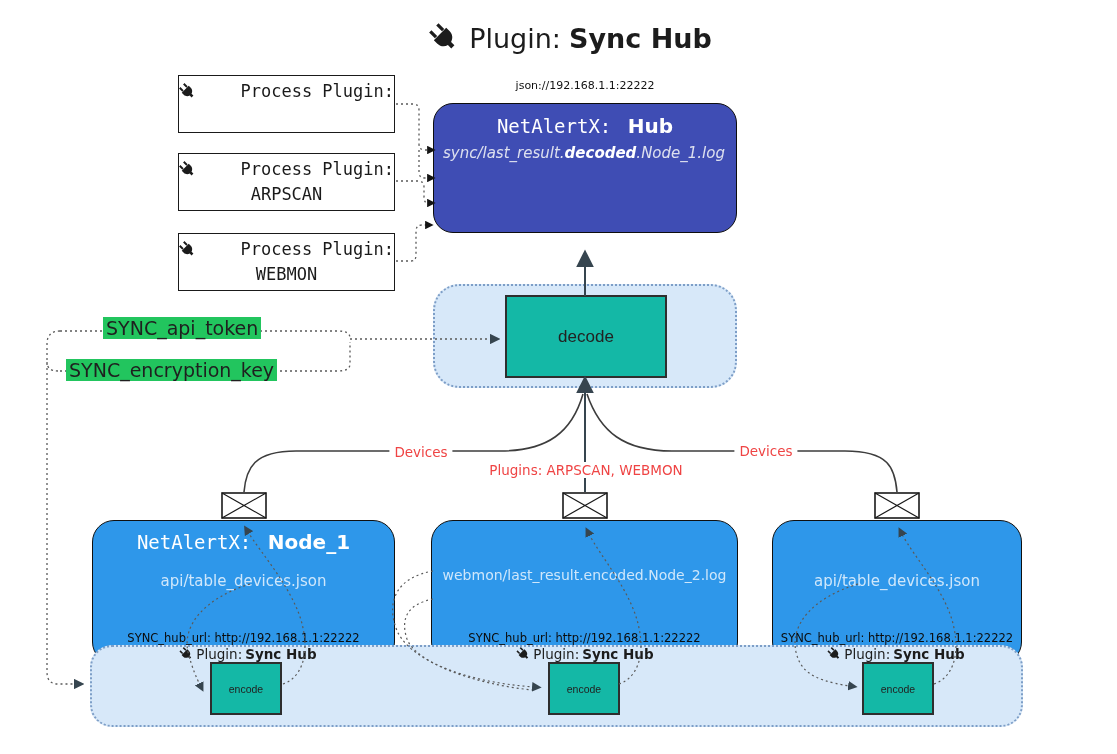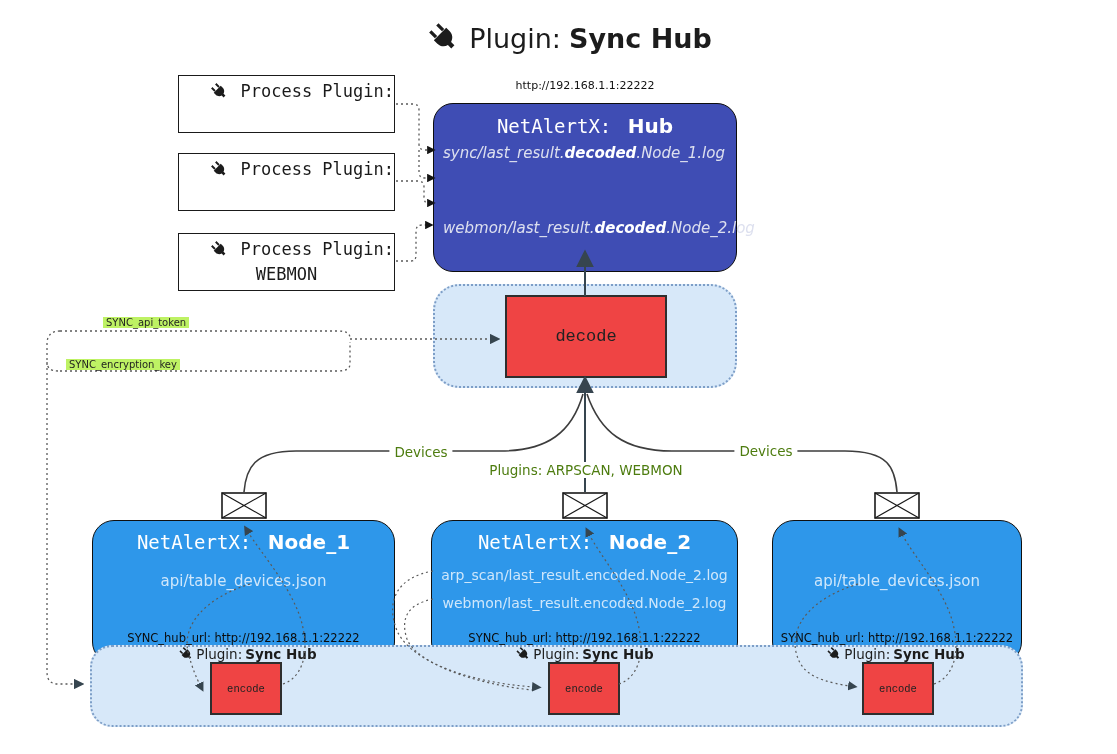--- a/index.html
+++ b/index.html
@@ -11,39 +11,39 @@
   .title{left:0;right:0;top:18px;height:40px;display:flex;align-items:center;justify-content:center;
          transform:translateX(12px);font-size:27px;color:#1c1c1c;z-index:10;}
   .title .t-prefix{margin:0 8px 0 10px;font-weight:400;}
   .title .t-name{font-weight:700;}
 
   
   .plug{display:inline-block;transform:rotate(-45deg);flex:0 0 auto;}
 
   
   .hub-url{left:433px;top:79px;width:304px;text-align:center;font-size:11px;color:#111;z-index:10;}
-  .hub{left:433px;top:103px;width:304px;height:169px;background:#3f4db4;border:1.6px solid #0d0d0d;
+  .hub{left:433px;top:103px;width:304px;height:130px;background:#3f4db4;border:1.6px solid #0d0d0d;
        border-radius:20px;z-index:10;box-sizing:border-box;}
   .hub-title{position:absolute;left:0;right:0;top:10px;text-align:center;color:#fff;}
   .hub-title .mono{font-family:"DejaVu Sans Mono","Liberation Mono",monospace;font-size:19px;}
   .hub-title .bold{font-weight:700;font-size:20px;}
   .hub-row{position:absolute;left:9px;height:18px;font-size:15px;color:#dde0ef;white-space:nowrap;font-style:italic;}
   .hub-row b{color:#ffffff;}
 
   
   .pbox{left:178px;width:217px;height:58px;background:#fff;border:1.8px solid #1a1a1a;z-index:10;
         box-sizing:border-box;font-family:"DejaVu Sans Mono","Liberation Mono",monospace;font-size:17px;color:#1a1a1a;}
-  .pbox .r1{position:absolute;left:0;right:0;top:5px;display:flex;align-items:center;justify-content:flex-end;gap:12px;}
+  .pbox .r1{position:absolute;left:0;right:0;top:5px;display:flex;align-items:center;justify-content:space-between;gap:12px;}
   .pbox .r2{position:absolute;left:0;right:0;top:30px;text-align:center;}
 
   
   .lightbox{background:#d7e8f9;border:2px dotted #7d9ec7;box-sizing:border-box;z-index:10;}
   .decode-wrap{left:433px;top:284px;width:304px;height:104px;border-radius:26px;}
-  .whitebox{background:#ef4444;border:2px solid #2e2e2e;box-sizing:border-box;display:flex;align-items:center;
-            justify-content:center;font-family:Liberation Mono, monospace;color:#222;z-index:12;}
+  .whitebox{background:#14b8a6;border:2px solid #2e2e2e;box-sizing:border-box;display:flex;align-items:center;
+            justify-content:center;font-family:Liberation Sans, sans-serif;color:#222;z-index:12;}
   .decode-box{left:505px;top:295px;width:162px;height:83px;font-size:17px;}
 
   
   .node{top:520px;height:144px;background:#2e97ea;border:1.8px solid #101010;border-radius:22px;
         z-index:10;box-sizing:border-box;}
   .node-title{position:absolute;left:0;right:0;top:9px;text-align:center;color:#fff;white-space:nowrap;}
   .node-title .mono{font-family:"DejaVu Sans Mono","Liberation Mono",monospace;font-size:19px;}
   .node-title .bold{font-weight:700;font-size:20px;}
   .node-files{position:absolute;left:0;right:0;text-align:center;color:#cfe7fb;font-size:14px;line-height:28px;white-space:nowrap;}
   .node-files.single{top:46px;font-size:15px;}
@@ -51,23 +51,23 @@
   .node-url{position:absolute;left:0;right:0;bottom:18px;text-align:center;font-size:11.5px;color:#0b0b0b;}
 
   
   .strip{left:90px;top:645px;width:933px;height:82px;border-radius:22px;}
   .enc-box{top:662px;width:72px;height:53px;font-size:10.5px;}
   .enc-label{top:646px;height:16px;display:flex;align-items:center;gap:3px;font-size:13.5px;color:#1c1c1c;
              z-index:14;transform:translateX(-50%);white-space:nowrap;}
   .enc-label .bold{font-weight:700;}
 
   
-  .line-label{background:#fff;padding:0 5px;font-size:13.5px;color:#4d7c0f;z-index:60;white-space:nowrap;
+  .line-label{background:#fff;padding:0 5px;font-size:13.5px;color:#ef4444;z-index:60;white-space:nowrap;
               transform:translate(-50%,-50%);}
-  .setting-label{background:#bef264;padding:0 3px;font-size:10px;color:#1f1f1f;z-index:60;white-space:nowrap;}
+  .setting-label{background:#22c55e;padding:0 3px;font-size:19px;color:#1f1f1f;z-index:60;white-space:nowrap;}
 
   
   .overlay{left:0;top:0;z-index:50;pointer-events:none;}
 
   
   .envelope{z-index:55;}
 </style>
 </head>
 <body>
 
@@ -124,29 +124,28 @@
   <div class="abs title">
     <svg class="plug" width="30" height="30" viewBox="0 0 24 24">
       <rect x="6.7" y="0.5" width="2.6" height="6.5" fill="#1c1c1c"></rect>
       <rect x="14.7" y="0.5" width="2.6" height="6.5" fill="#1c1c1c"></rect>
       <path d="M5 7.5 h14 v4 c0 3.3-2.3 6-5.2 6.7 V22 h-3.6 v-3.8 C7.3 17.5 5 14.8 5 11.5 z" fill="#1c1c1c"></path>
     </svg>
     <span class="t-prefix">Plugin:</span>
     <span class="t-name">Sync Hub</span>
   </div>
 
-  <div class="abs hub-url">http://192.168.1.1:22222</div>
+  <div class="abs hub-url">json://192.168.1.1:22222</div>
 
   <div class="abs hub">
     <div class="hub-title">
       <span class="mono">NetAlertX:</span>
       <span class="mono">&nbsp;</span><span class="bold">Hub</span>
     </div>
     <div class="hub-row" style="top:40px;"><span>sync/last_result.</span><b>decoded</b><span>.Node_1.log</span></div>
-    <div class="hub-row" style="top:115px;"><span>webmon/last_result.</span><b>decoded</b><span>.Node_2.log</span></div>
   </div>
 
   <div class="abs pbox" style="top:75px;">
     <div class="r1">
       <svg class="plug" width="17" height="17" viewBox="0 0 24 24">
           <rect x="6.7" y="0.5" width="2.6" height="6.5" fill="#1c1c1c"></rect>
           <rect x="14.7" y="0.5" width="2.6" height="6.5" fill="#1c1c1c"></rect>
           <path d="M5 7.5 h14 v4 c0 3.3-2.3 6-5.2 6.7 V22 h-3.6 v-3.8 C7.3 17.5 5 14.8 5 11.5 z" fill="#1c1c1c"></path>
         </svg>
       <span>Process Plugin:</span>
@@ -154,20 +153,21 @@
   </div>
   <div class="abs pbox" style="top:153px;">
     <div class="r1">
       <svg class="plug" width="17" height="17" viewBox="0 0 24 24">
           <rect x="6.7" y="0.5" width="2.6" height="6.5" fill="#1c1c1c"></rect>
           <rect x="14.7" y="0.5" width="2.6" height="6.5" fill="#1c1c1c"></rect>
           <path d="M5 7.5 h14 v4 c0 3.3-2.3 6-5.2 6.7 V22 h-3.6 v-3.8 C7.3 17.5 5 14.8 5 11.5 z" fill="#1c1c1c"></path>
         </svg>
       <span>Process Plugin:</span>
     </div>
+    <div class="r2">ARPSCAN</div>
   </div>
   <div class="abs pbox" style="top:233px;">
     <div class="r1">
       <svg class="plug" width="17" height="17" viewBox="0 0 24 24">
           <rect x="6.7" y="0.5" width="2.6" height="6.5" fill="#1c1c1c"></rect>
           <rect x="14.7" y="0.5" width="2.6" height="6.5" fill="#1c1c1c"></rect>
           <path d="M5 7.5 h14 v4 c0 3.3-2.3 6-5.2 6.7 V22 h-3.6 v-3.8 C7.3 17.5 5 14.8 5 11.5 z" fill="#1c1c1c"></path>
         </svg>
       <span>Process Plugin:</span>
     </div>
@@ -200,26 +200,21 @@
   <div class="abs node" style="left:92px;width:303px;">
     <div class="node-title">
       <span class="mono">NetAlertX:</span>
       <span class="mono">&nbsp;</span><span class="bold">Node_1</span>
     </div>
     <div class="node-files single">api/table_devices.json</div>
     <div class="node-url">SYNC_hub_url: http://192.168.1.1:22222</div>
   </div>
 
   <div class="abs node" style="left:431px;width:307px;">
-    <div class="node-title">
-      <span class="mono">NetAlertX:</span>
-      <span class="mono">&nbsp;</span><span class="bold">Node_2</span>
-    </div>
     <div class="node-files double">
-      <div>arp_scan/last_result.encoded.Node_2.log</div>
       <div>webmon/last_result.encoded.Node_2.log</div>
     </div>
     <div class="node-url">SYNC_hub_url: http://192.168.1.1:22222</div>
   </div>
 
   <div class="abs node" style="left:772px;width:250px;">
     <div class="node-files single">api/table_devices.json</div>
     <div class="node-url">SYNC_hub_url: http://192.168.1.1:22222</div>
   </div>
 

